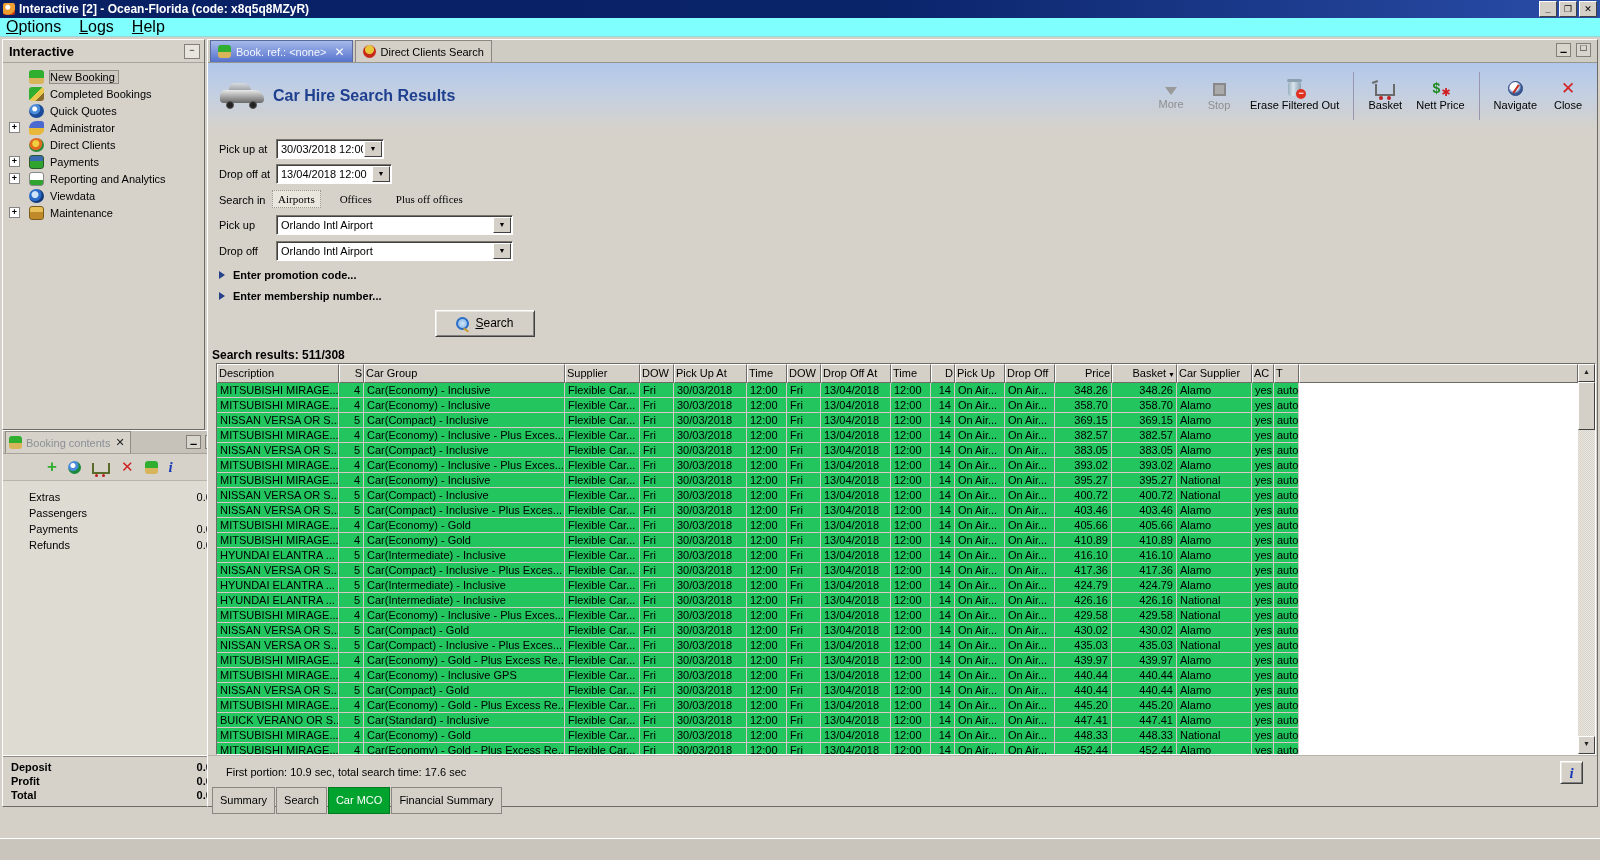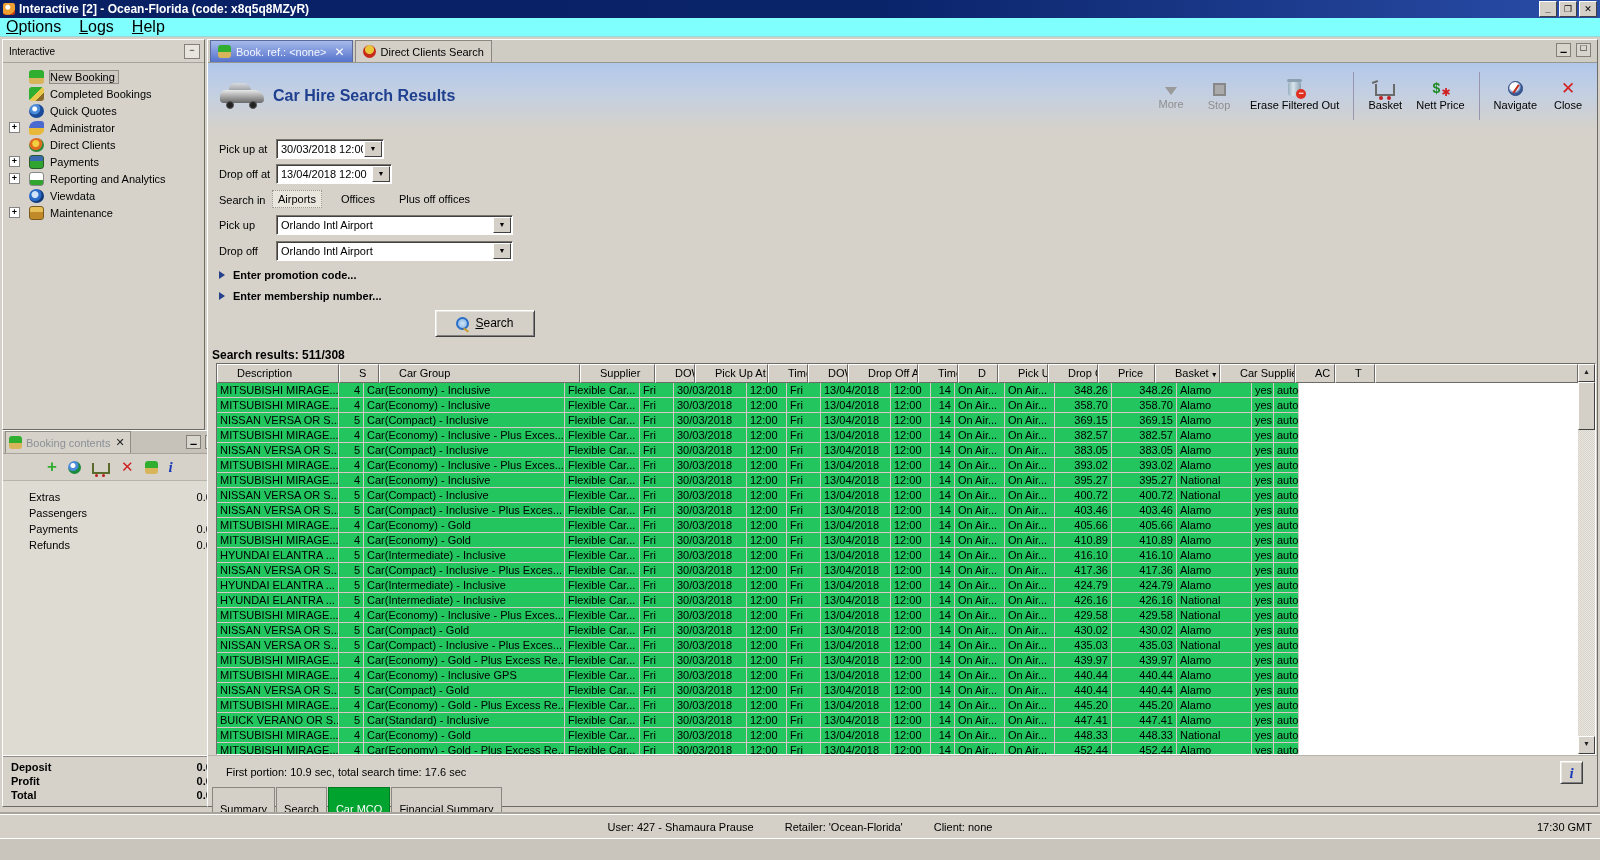--- a/index.html
+++ b/index.html
@@ -20,21 +20,21 @@
   
   .panel{position:absolute;background:#d6d2ca;border:1px solid;border-color:#fff #6e6a66 #6e6a66 #fff;box-sizing:border-box;}
   .raised{background:#d4d0c8;border:1px solid;border-color:#fff #404040 #404040 #fff;box-shadow:inset 1px 1px 0 #eae7e0, inset -1px -1px 0 #808080;}
   .field{background:#fff;border:1px solid;border-color:#7a766e #fff #fff #7a766e;box-shadow:inset 1px 1px 0 #404040;box-sizing:border-box;display:flex;align-items:center;}
   .field .val{flex:1;padding-left:4px;white-space:nowrap;overflow:hidden;}
   .ddbtn{width:16px;align-self:stretch;margin:1px;background:#d4d0c8;border:1px solid;border-color:#fff #404040 #404040 #fff;display:flex;align-items:center;justify-content:center;font-size:7px;color:#000;}
 
   
   .nav-panel{left:2px;top:39px;width:203px;height:391px;}
   .side-head{height:22px;display:flex;align-items:center;border-bottom:1px solid #a8a49c;background:#d6d2ca;}
-  .side-title{font-size:10px;font-weight:normal;padding-left:6px;flex:1;}
+  .side-title{font-size:13px;font-weight:bold;padding-left:6px;flex:1;}
   .collapse-btn{width:14px;height:13px;margin-right:4px;border:1px solid #847f77;background:#e8e5de;font-size:9px;line-height:11px;text-align:center;}
   .tree{padding-top:5px;}
   .tree-item{height:17px;display:flex;align-items:center;}
   .expander{width:11px;height:11px;box-sizing:border-box;border:1px solid #848484;background:#fff;font:bold 9px/9px "Liberation Sans",sans-serif;text-align:center;margin:0 4px 0 6px;flex:none;}
   .expander:empty{border-color:transparent;background:transparent;}
   .ticon{width:15px;height:14px;margin:0 5px 0 5px;flex:none;border-radius:3px;}
   .tlabel{white-space:nowrap;padding:1px 4px 1px 1px;}
   .tree-item[data-state="selected"] .tlabel{background:#cdc9c1;border:1px solid #918d85;padding:0 3px 0 0;}
   [data-icon="palm-tree"]{background:linear-gradient(180deg,#2fae2f 0 60%,#d8b45a 60%);}
   [data-icon="money-palm"]{background:linear-gradient(135deg,#2fae2f 0 45%,#e8c84a 45% 70%,#8a6a2a 70%);}
@@ -106,58 +106,58 @@
   .ico-nett::before{content:"$";position:absolute;left:0;top:0;color:#1f8a1f;font-weight:bold;font-size:14px;line-height:14px;}
   .ico-nett::after{content:"✱";position:absolute;right:-2px;bottom:-2px;color:#d02020;font-size:11px;line-height:11px;}
   .ico-nav{position:relative;width:15px;height:15px;border-radius:50%;background:radial-gradient(circle at 40% 35%,#fff 0 4px,#b8ccE8 5px,#3a5a9a 7px);border:1px solid #24407a;box-sizing:border-box;}
   .ico-nav::before{content:"";position:absolute;left:6px;top:2px;width:2px;height:10px;background:#c03020;transform:rotate(35deg);}
   .ico-close{color:#d42020;font-size:17px;font-weight:bold;line-height:14px;}
 
   
   .formarea{height:237px;position:relative;background:#d6d2ca;}
   .flabel{position:absolute;white-space:nowrap;}
   .frow-field{position:absolute;height:20px;}
-  .searchin{position:absolute;display:flex;align-items:center;gap:14px;}
+  .searchin{position:absolute;display:flex;align-items:center;gap:14px;font-family:Liberation Serif, serif;}
   .si-opt{padding:2px 5px;}
   .si-opt.selected{background:#e9e6de;border:1px dotted #9a968e;}
   .disclosure{position:absolute;display:flex;align-items:center;font-weight:bold;}
   .disclosure .arrow{width:0;height:0;border-top:4px solid transparent;border-bottom:4px solid transparent;border-left:6px solid #24408a;margin-right:8px;}
   .search-btn{position:absolute;width:98px;height:25px;display:flex;align-items:center;justify-content:center;gap:6px;font-size:12px;}
   .mag{position:relative;width:13px;height:13px;}
   .mag::before{content:"";position:absolute;left:0;top:0;width:9px;height:9px;border:2px solid #2a6cc8;border-radius:50%;background:radial-gradient(circle,#cfe4f8,#7ab0e0);}
   .mag::after{content:"";position:absolute;right:0;bottom:-1px;width:6px;height:2px;background:#c89a2a;transform:rotate(35deg);}
   .btn-label::first-letter{text-decoration:underline;}
   .results-lbl{position:absolute;font-weight:bold;font-size:12px;}
 
   
   .tablewrap{margin-left:8px;width:1380px;height:392px;background:#fff;border:1px solid;border-color:#6e6a66 #fff #fff #6e6a66;box-sizing:border-box;display:flex;}
   .tcols{flex:1;overflow:hidden;display:flex;flex-direction:column;}
   .thead{height:19px;display:flex;flex:none;}
-  .hcell{background:#d4d0c8;border:1px solid;border-color:#fff #6e6a66 #6e6a66 #fff;box-sizing:border-box;padding:2px 19px 0;white-space:nowrap;overflow:hidden;flex:none;}
+  .hcell{background:#d4d0c8;border:1px solid;border-color:#fff #6e6a66 #6e6a66 #fff;box-sizing:border-box;padding:2px 1px 0;white-space:nowrap;overflow:hidden;flex:none;}
   .hfill{flex:1;}
   .tbody{flex:1;overflow:hidden;}
   .trow{height:15px;display:flex;background:#22c55e;width:1082px;}
   .cell{box-sizing:border-box;padding:1px 3px 0;border-right:1px solid #d9c7c7;border-bottom:1px solid #d9c7c7;white-space:nowrap;overflow:hidden;flex:none;}
   .c0{width:122px;} .c1{width:25px;text-align:right;} .c2{width:201px;} .c3{width:75px;}
   .c4{width:34px;} .c5{width:73px;} .c6{width:40px;} .c7{width:34px;} .c8{width:70px;}
   .c9{width:40px;} .c10{width:24px;text-align:right;} .c11{width:50px;} .c12{width:50px;}
   .c13{width:57px;text-align:right;} .c14{width:65px;text-align:right;} .c15{width:75px;}
   .c16{width:22px;} .c17{width:25px;}
   .sortglyph{font-size:7px;margin-left:2px;}
   .vscroll{width:17px;flex:none;background:repeating-conic-gradient(#e9e6df 0 25%,#d8d4cc 0 50%) 0 0/2px 2px;display:flex;flex-direction:column;justify-content:space-between;}
   .sarrow{height:16px;background:#d4d0c8;border:1px solid;border-color:#fff #404040 #404040 #fff;font-size:7px;line-height:14px;text-align:center;color:#222;}
   .sthumb{height:46px;background:#d4d0c8;border:1px solid;border-color:#fff #404040 #404040 #fff;}
   .vtrack{flex:1;display:flex;flex-direction:column;}
 
   
   .timingrow{height:31px;display:flex;align-items:center;position:relative;border-top:1px solid #b8b4ac;}
   .timing{padding-left:18px;}
   .infobtn{position:absolute;right:14px;top:5px;width:21px;height:21px;display:flex;align-items:center;justify-content:center;}
   .ftabs{height:19px;display:flex;align-items:flex-start;padding-left:4px;gap:1px;}
-  .ftab{height:17px;display:flex;align-items:center;padding:13px 7px;border:1px solid #8a8680;background:#d4d0c8;white-space:nowrap;}
+  .ftab{height:17px;display:flex;align-items:center;padding:4px 7px;border:1px solid #8a8680;background:#d4d0c8;white-space:nowrap;}
   .ftab.active{background:#00a32e;color:#fff;border-color:#007a20;}
 
   
   .statusbar{position:absolute;left:0;top:814px;width:100%;height:24px;background:#d4d0c8;border-top:1px solid #fff;box-shadow:0 -2px 0 #a8a49c;display:flex;align-items:center;}
   .status-center{position:absolute;left:0;right:0;text-align:center;}
   .status-center span{margin:0 14px;}
   .status-time{position:absolute;right:8px;}
   .bottomstrip{position:absolute;left:0;top:838px;width:100%;height:22px;background:#c9c5bd;border-top:1px solid #fff;}
 </style>
 </head>
@@ -944,23 +944,15 @@
     </div>
 
     <div class="ftabs">
       <span class="ftab">Summary</span>
       <span class="ftab">Search</span>
       <span class="ftab active">Car MCO</span>
       <span class="ftab">Financial Summary</span>
     </div>
   </div>
 
-  <div class="statusbar">
-    <span class="status-center">
-      <span>User: 427 - Shamaura Prause</span>
-      <span>Retailer: 'Ocean-Florida'</span>
-      <span>Client: none</span>
-    </span>
-    <span class="status-time">17:30 GMT</span>
-  </div>
   <div class="bottomstrip"></div>
 
 </div>
 
 </body></html>

